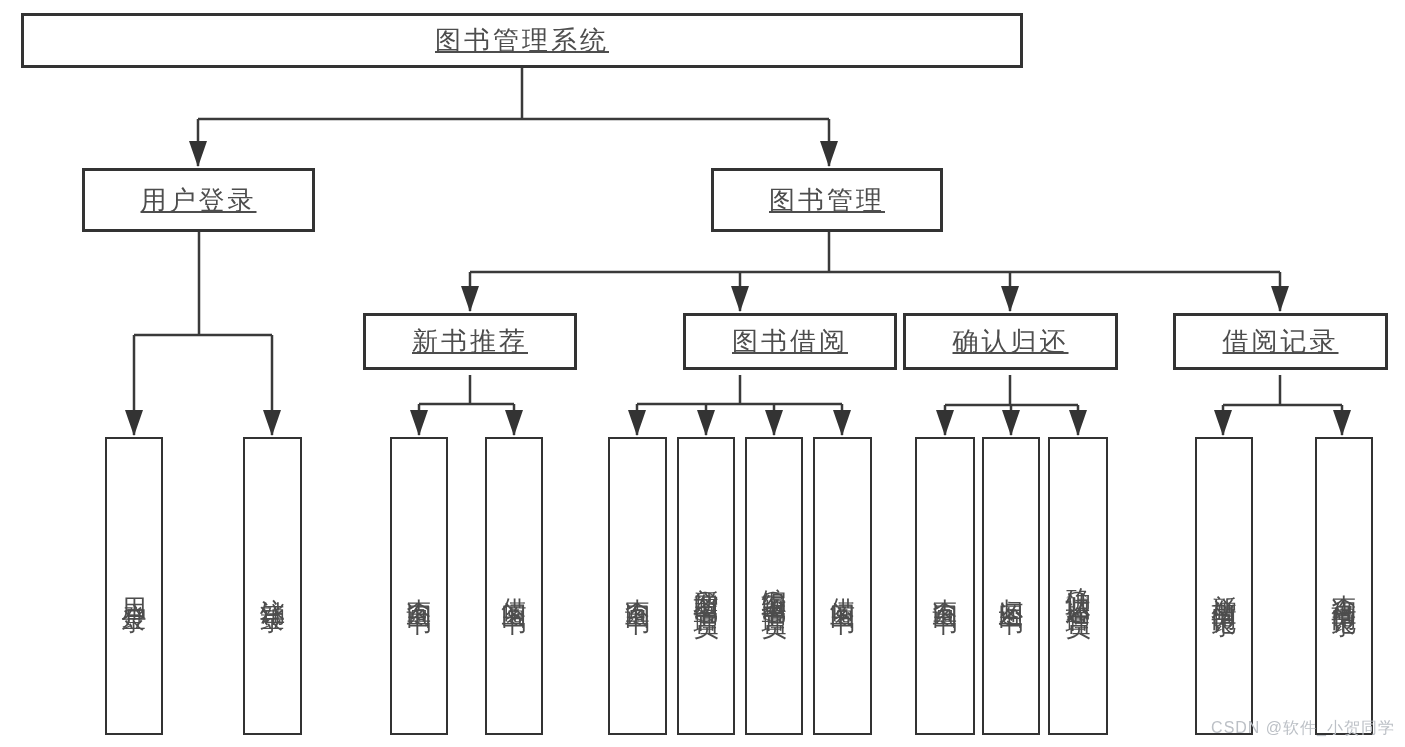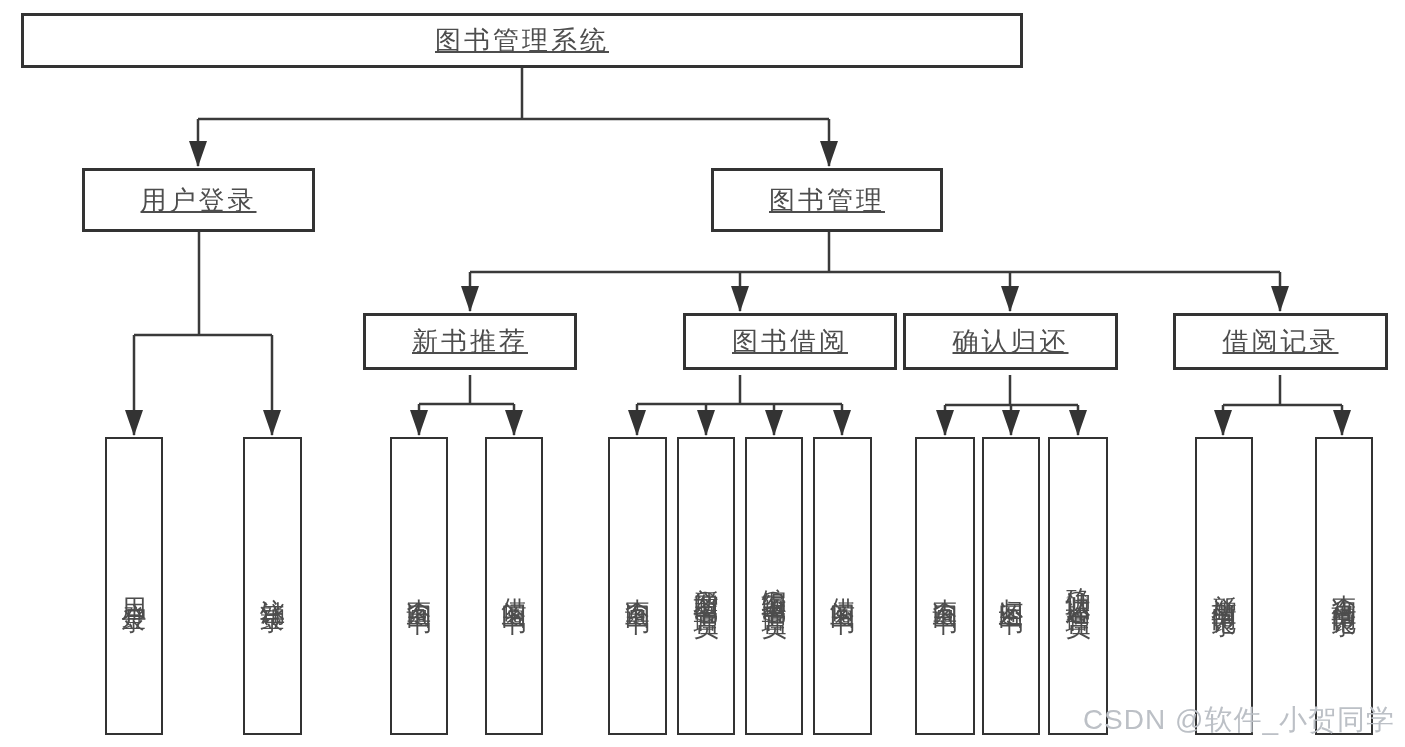--- a/index.html
+++ b/index.html
@@ -71,21 +71,21 @@
   .l-returnbooks   { left: 982px;  width: 58px; }
   .l-confirmreturn { left: 1048px; width: 60px; }
   .l-addrecord     { left: 1195px; width: 58px; }
   .l-queryrecord   { left: 1315px; width: 58px; }
 
   .watermark {
     position: absolute;
     right: 10px;
     bottom: 8px;
     z-index: 6;
-    font-size: 28px;
+    font-size: 16px;
     letter-spacing: 1px;
     color: #bcc0c6;
     white-space: nowrap;
   }
 </style>
 </head>
 <body>
 
 <div id="canvas">
 

